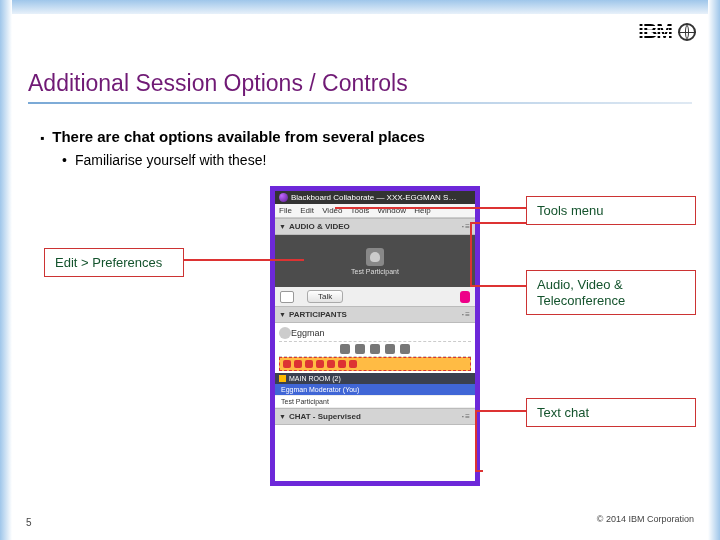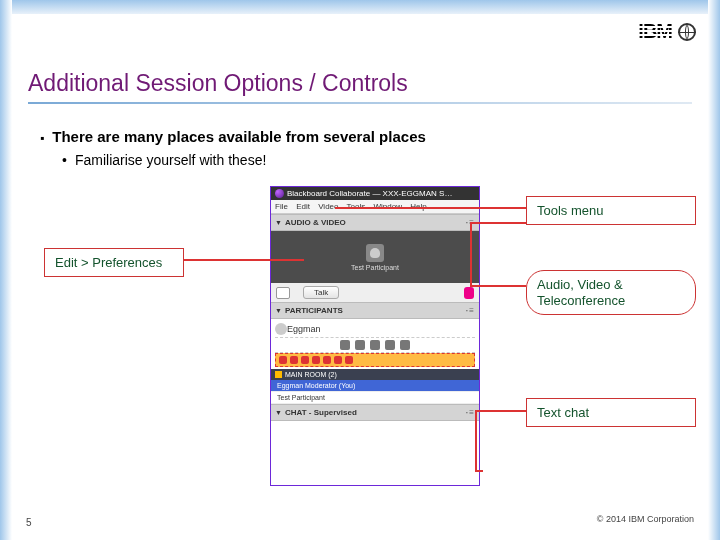--- a/index.html
+++ b/index.html
@@ -32,21 +32,21 @@
   .rule { position:absolute; top:102px; left:28px; right:28px; height:2px;
     background:linear-gradient(90deg,#7aa9d6,#dfe9f3); }
 
   .bullet-1 { position:absolute; top:128px; left:40px; font-size:15px; font-weight:700; }
   .bullet-1::before { content:"▪"; color:#000; margin-right:8px; font-size:12px; }
   .bullet-2 { position:absolute; top:152px; left:62px; font-size:14px; font-weight:400; }
   .bullet-2::before { content:"•"; margin-right:8px; }
 
   
   .app { position:absolute; top:186px; left:270px; width:210px; height:300px;
-    border:1px solid #6d28d9; background:#6d28d9; font-size:9px; color:#333;
+    border:5px solid #6d28d9; background:#6d28d9; font-size:9px; color:#333;
     display:flex; flex-direction:column; }
   .app-titlebar { background:#333; color:#fff; padding:2px 4px; display:flex; align-items:center; gap:3px; font-size:8px; }
   .app-titlebar .orb { display:inline-block; width:9px; height:9px; border-radius:50%;
     background:radial-gradient(circle at 30% 30%, #c066ff, #5a1c8f);}
   .app-menubar { background:#f5f5f5; border-bottom:1px solid #ccc; padding:2px 4px; font-size:8px; }
   .app-menubar span { margin-right:6px; }
 
   .panel-hdr { background:#d4d4d4; border-top:1px solid #bbb; border-bottom:1px solid #bbb;
     padding:3px 4px; font-size:8px; font-weight:700; display:flex; align-items:center; gap:3px; }
   .panel-hdr .chev { font-size:7px; }
@@ -75,21 +75,21 @@
   .room-body { background:#fff; font-size:7px; }
   .room-row { padding:2px 6px; border-bottom:1px solid #eee; }
   .room-row.sel { background:#4066d6; color:#fff; }
 
   .chat-body { flex:1; background:#fff; min-height:14px; }
 
   
   .callout { position:absolute; border:1px solid #c33; background:#fff; padding:6px 10px; font-size:13px; color:#14532d; }
   .callout.c-edit  { top:248px; left:44px;  width:140px; }
   .callout.c-tools { top:196px; left:526px; width:170px; }
-  .callout.c-av    { top:270px; left:526px; width:170px; line-height:1.2;border-radius:18px; }
+  .callout.c-av    { top:270px; left:526px; width:170px; line-height:1.2; }
   .callout.c-chat  { top:398px; left:526px; width:170px; }
 
   
   .line { position:absolute; background:#d33; }
   .page-num-wrap { position:absolute; bottom:12px; left:26px; font-size:10px; color:#444; }
   .footer-r { position:absolute; bottom:14px; right:26px; font-size:9px; color:#444; text-align:right; line-height:1.3; }
 </style>
 </head>
 <body>
 
@@ -98,21 +98,21 @@
 <div class="frame-right"></div>
 
 <div class="logo">
   <span class="ibm-logo">IBM</span>
   <span class="globe"></span>
 </div>
 
 <h1 class="title">Additional Session Options / Controls</h1>
 <div class="rule"></div>
 
-<div class="bullet-1">There are many places available from several places</div>
+<div class="bullet-1">There are chat options available from several places</div>
 <div class="bullet-2">Familiarise yourself with these!</div>
 
 <div class="app">
   <div class="app-titlebar">
     <span class="orb"></span>
     <span>Blackboard Collaborate — XXX-EGGMAN S…</span>
   </div>
   <div class="app-menubar">
     <span>File</span>
     <span>Edit</span>

